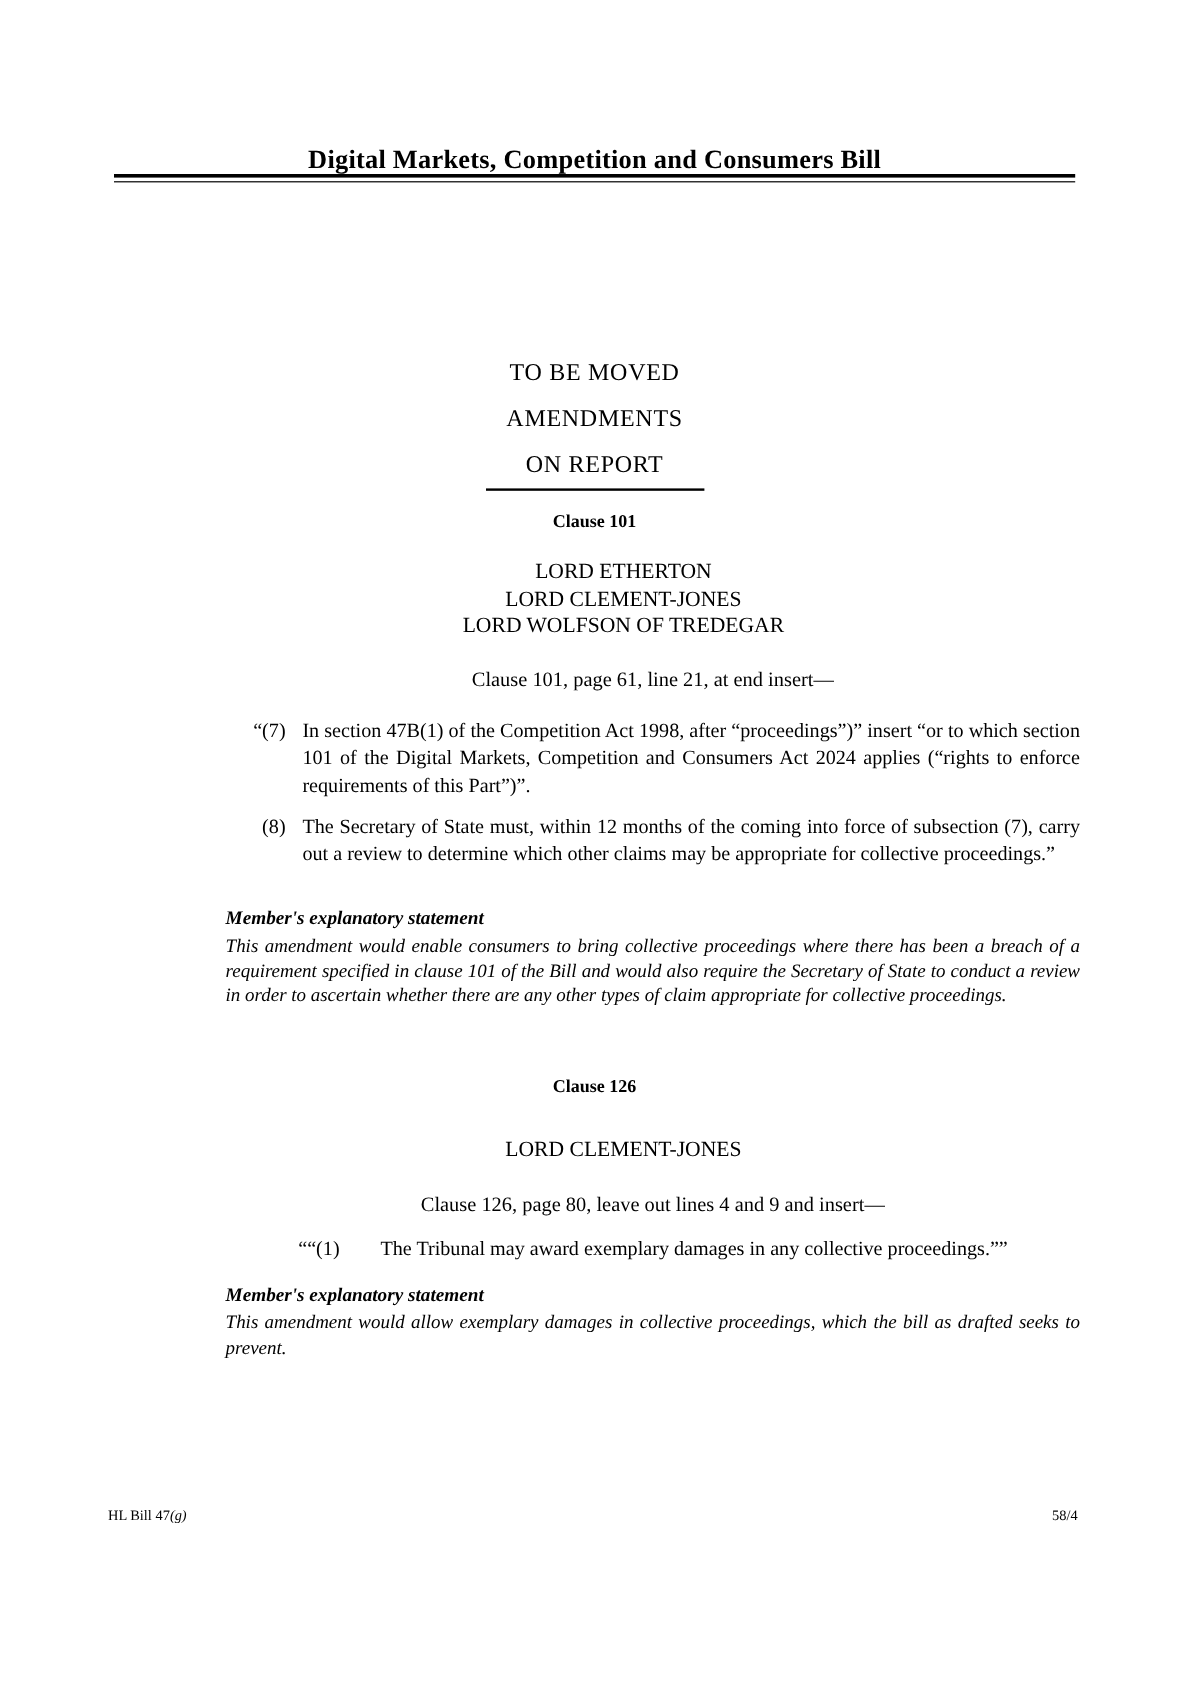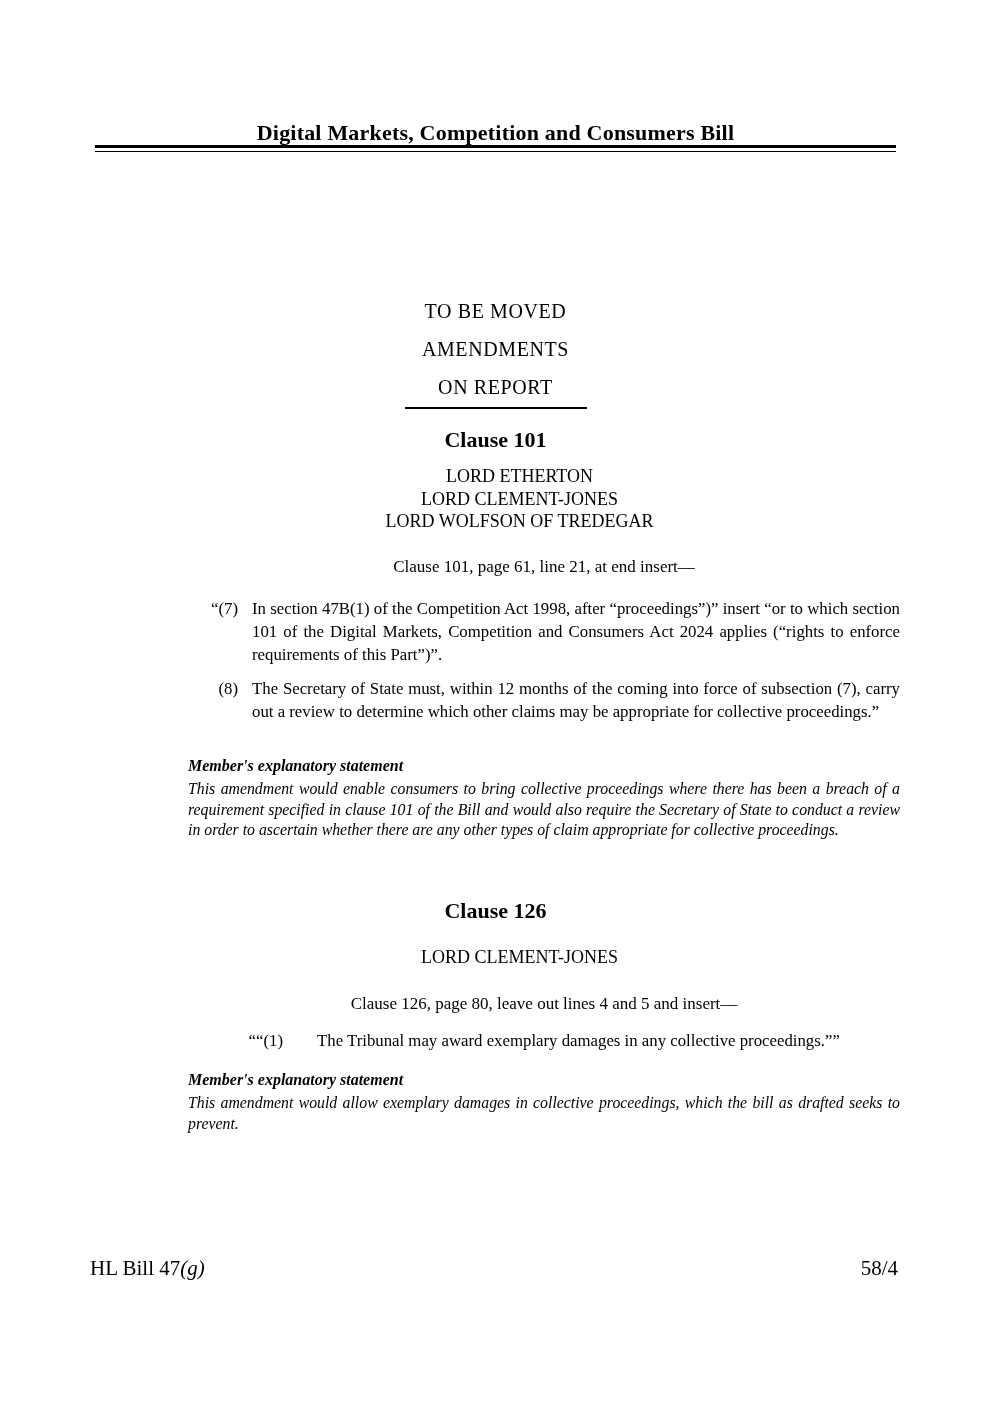--- a/index.html
+++ b/index.html
@@ -42,21 +42,21 @@
   .report-rule {
     width: 182px; height: 0;
     border-top: 2px solid #000;
     margin: 9px auto 0 auto;
   }
 
   .clause-heading {
     position: absolute;
     left: 0; width: 100%;
     text-align: center;
-    font-size: 22px;
+    font-size: 15px;
     font-weight: bold;
   }
   .clause-heading.c101 { top: 427px; }
   .clause-heading.c126 { top: 898px; text-align: center; }
 
   .sponsors {
     position: absolute;
     left: 0; width: 100%;
     text-align: center;
     font-size: 18px;
@@ -109,21 +109,21 @@
     text-align: justify;
   }
   .expl-text.e1 { top: 779px; }
   .expl-text.e2 { top: 1093px; }
 
   .footer {
     position: absolute;
     top: 1256px; left: 90px; width: 808px;
     display: flex;
     justify-content: space-between;
-    font-size: 21px;
+    font-size: 12px;
   }
   .footer .italic { font-style: italic; }
 </style>
 </head>
 <body>
 
 <div class="page">
 
   <div class="doc-title">Digital Markets, Competition and Consumers Bill</div>
   <div class="title-rule"></div>
@@ -157,21 +157,21 @@
 
   <div class="expl-head e1">Member's explanatory statement</div>
   <div class="expl-text e1">This amendment would enable consumers to bring collective proceedings where there has been a breach of a requirement specified in clause 101 of the Bill and would also require the Secretary of State to conduct a review in order to ascertain whether there are any other types of claim appropriate for collective proceedings.</div>
 
   <div class="clause-heading c126">Clause 126</div>
 
   <div class="sponsors s2">
     <div>LORD CLEMENT-JONES</div>
   </div>
 
-  <div class="instruction i2">Clause 126, page 80, leave out lines 4 and 5 and insert—</div>
+  <div class="instruction i2">Clause 126, page 80, leave out lines 4 and 9 and insert—</div>
 
   <div class="amend-para p126">
     <span class="num">““(1)</span>
     <div class="body">The Tribunal may award exemplary damages in any collective proceedings.””</div>
   </div>
 
   <div class="expl-head e2">Member's explanatory statement</div>
   <div class="expl-text e2">This amendment would allow exemplary damages in collective proceedings, which the bill as drafted seeks to prevent.</div>
 
   <div class="footer">

